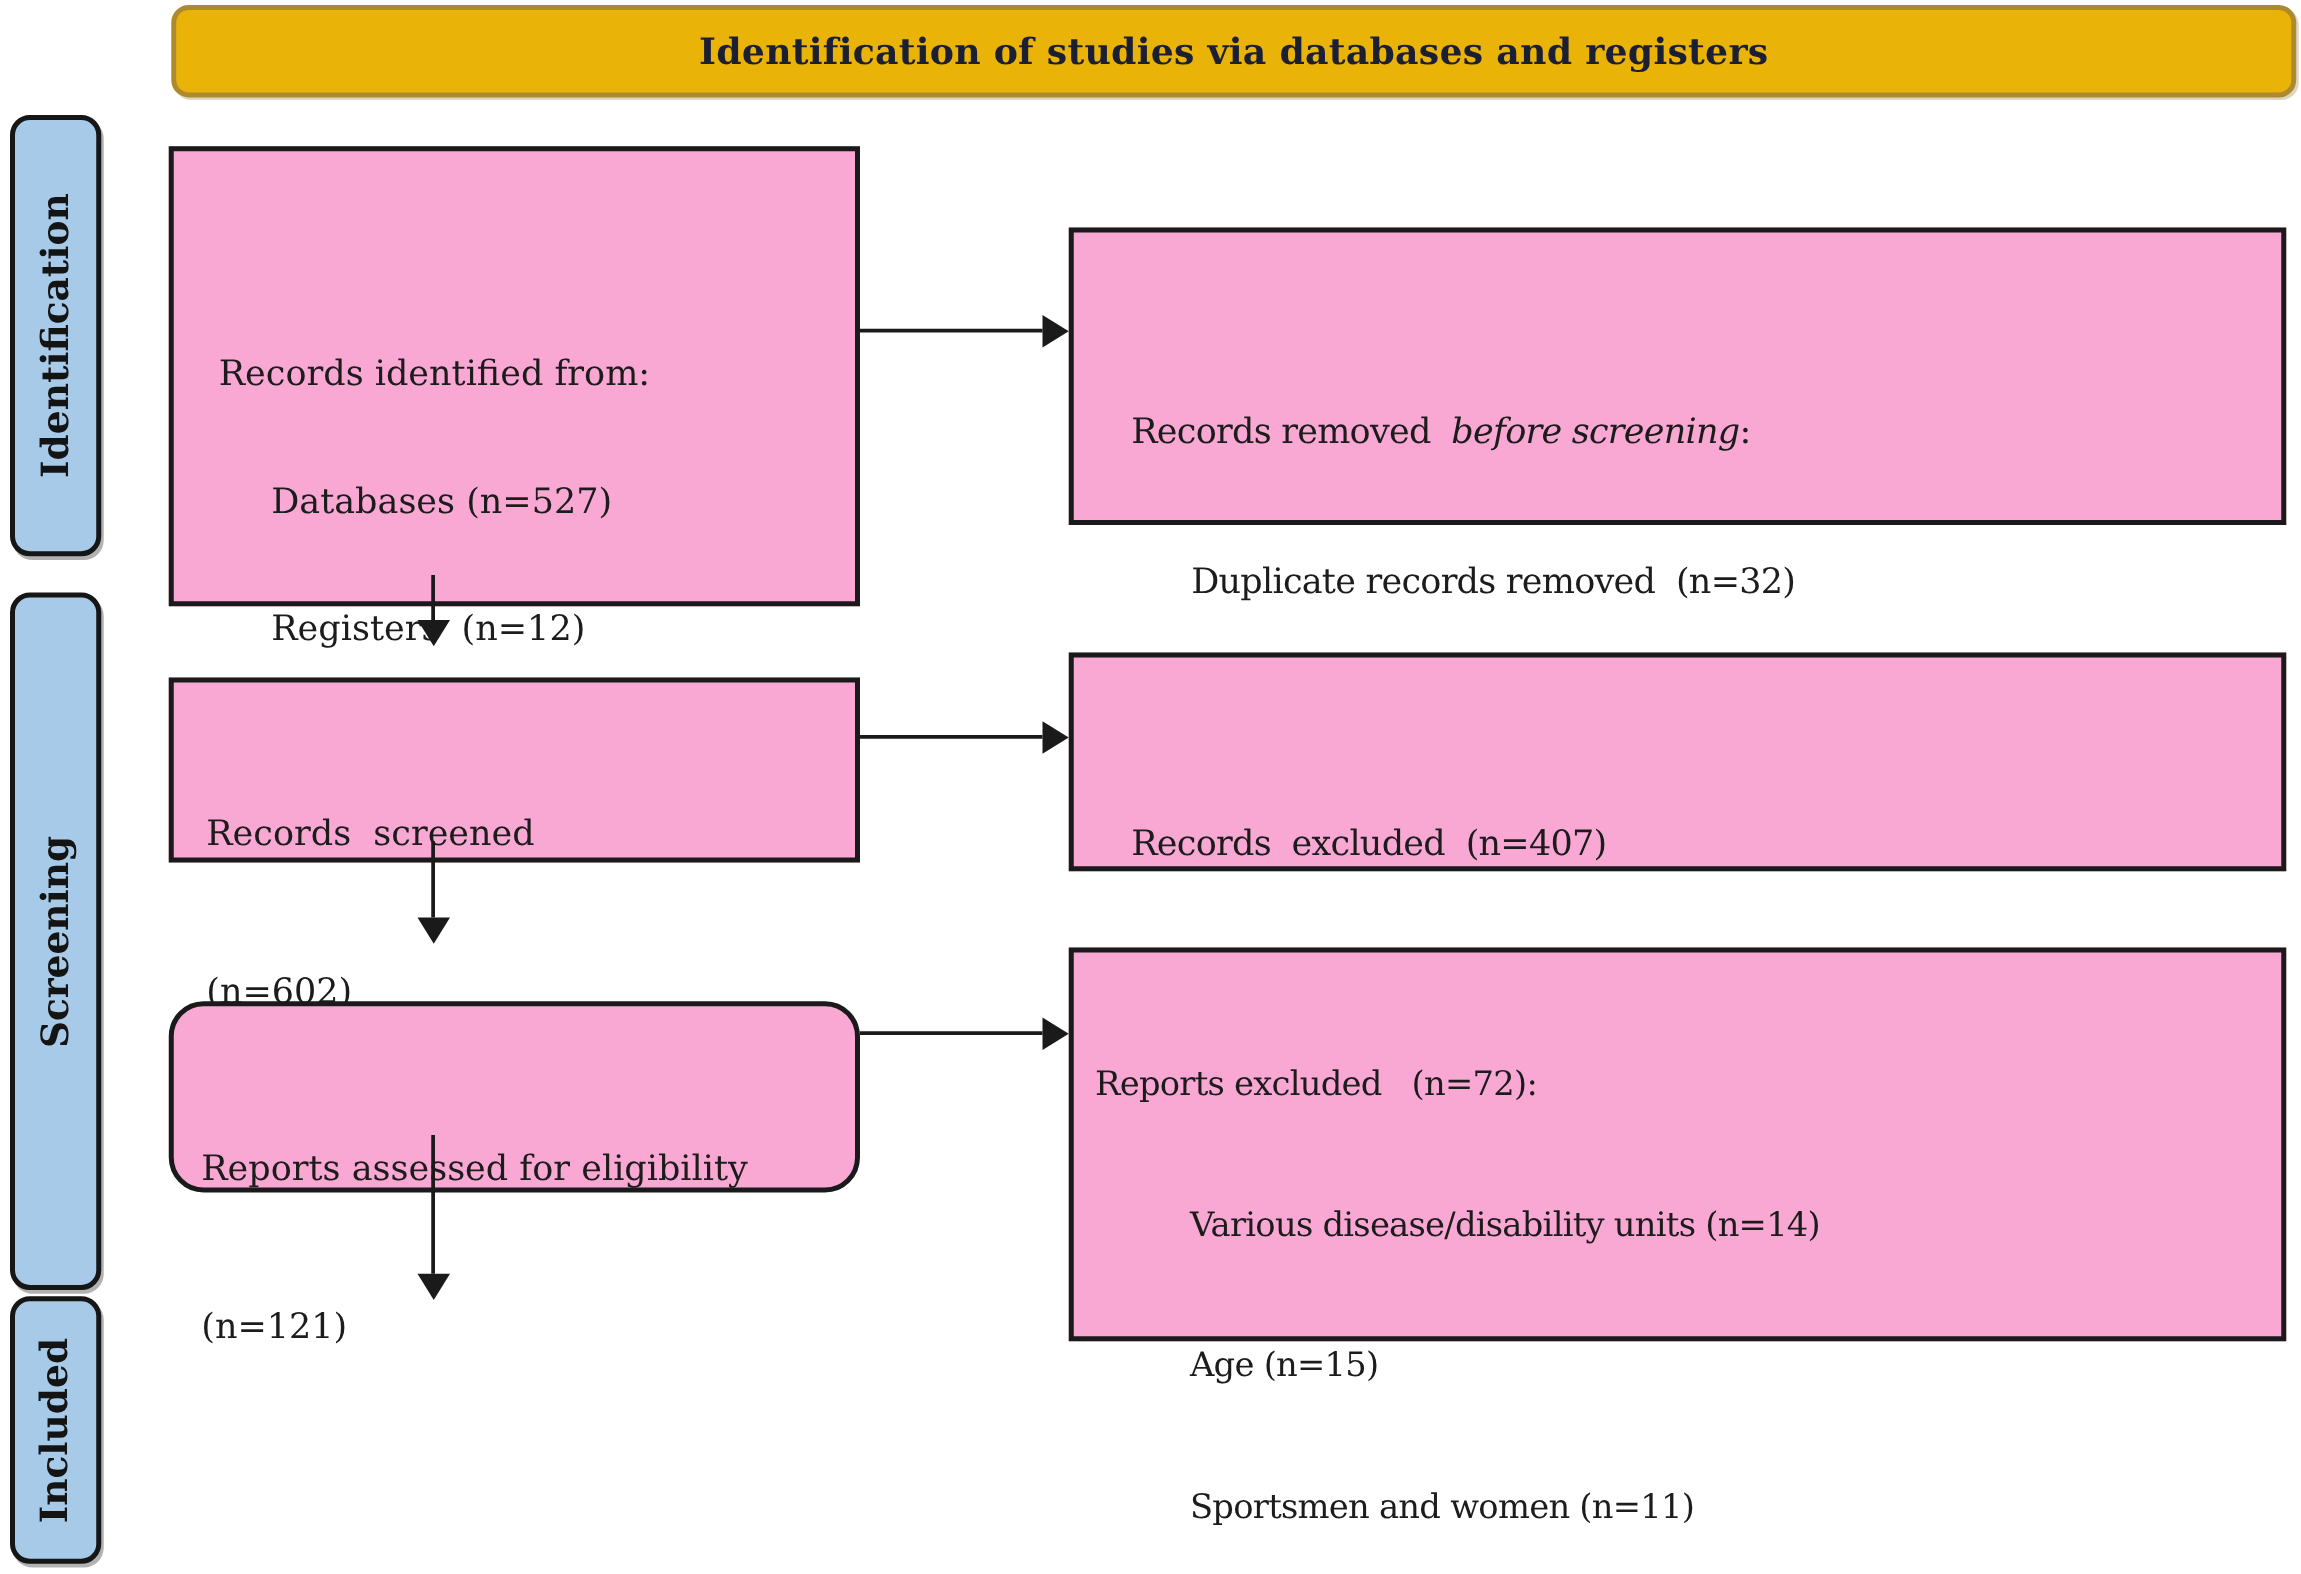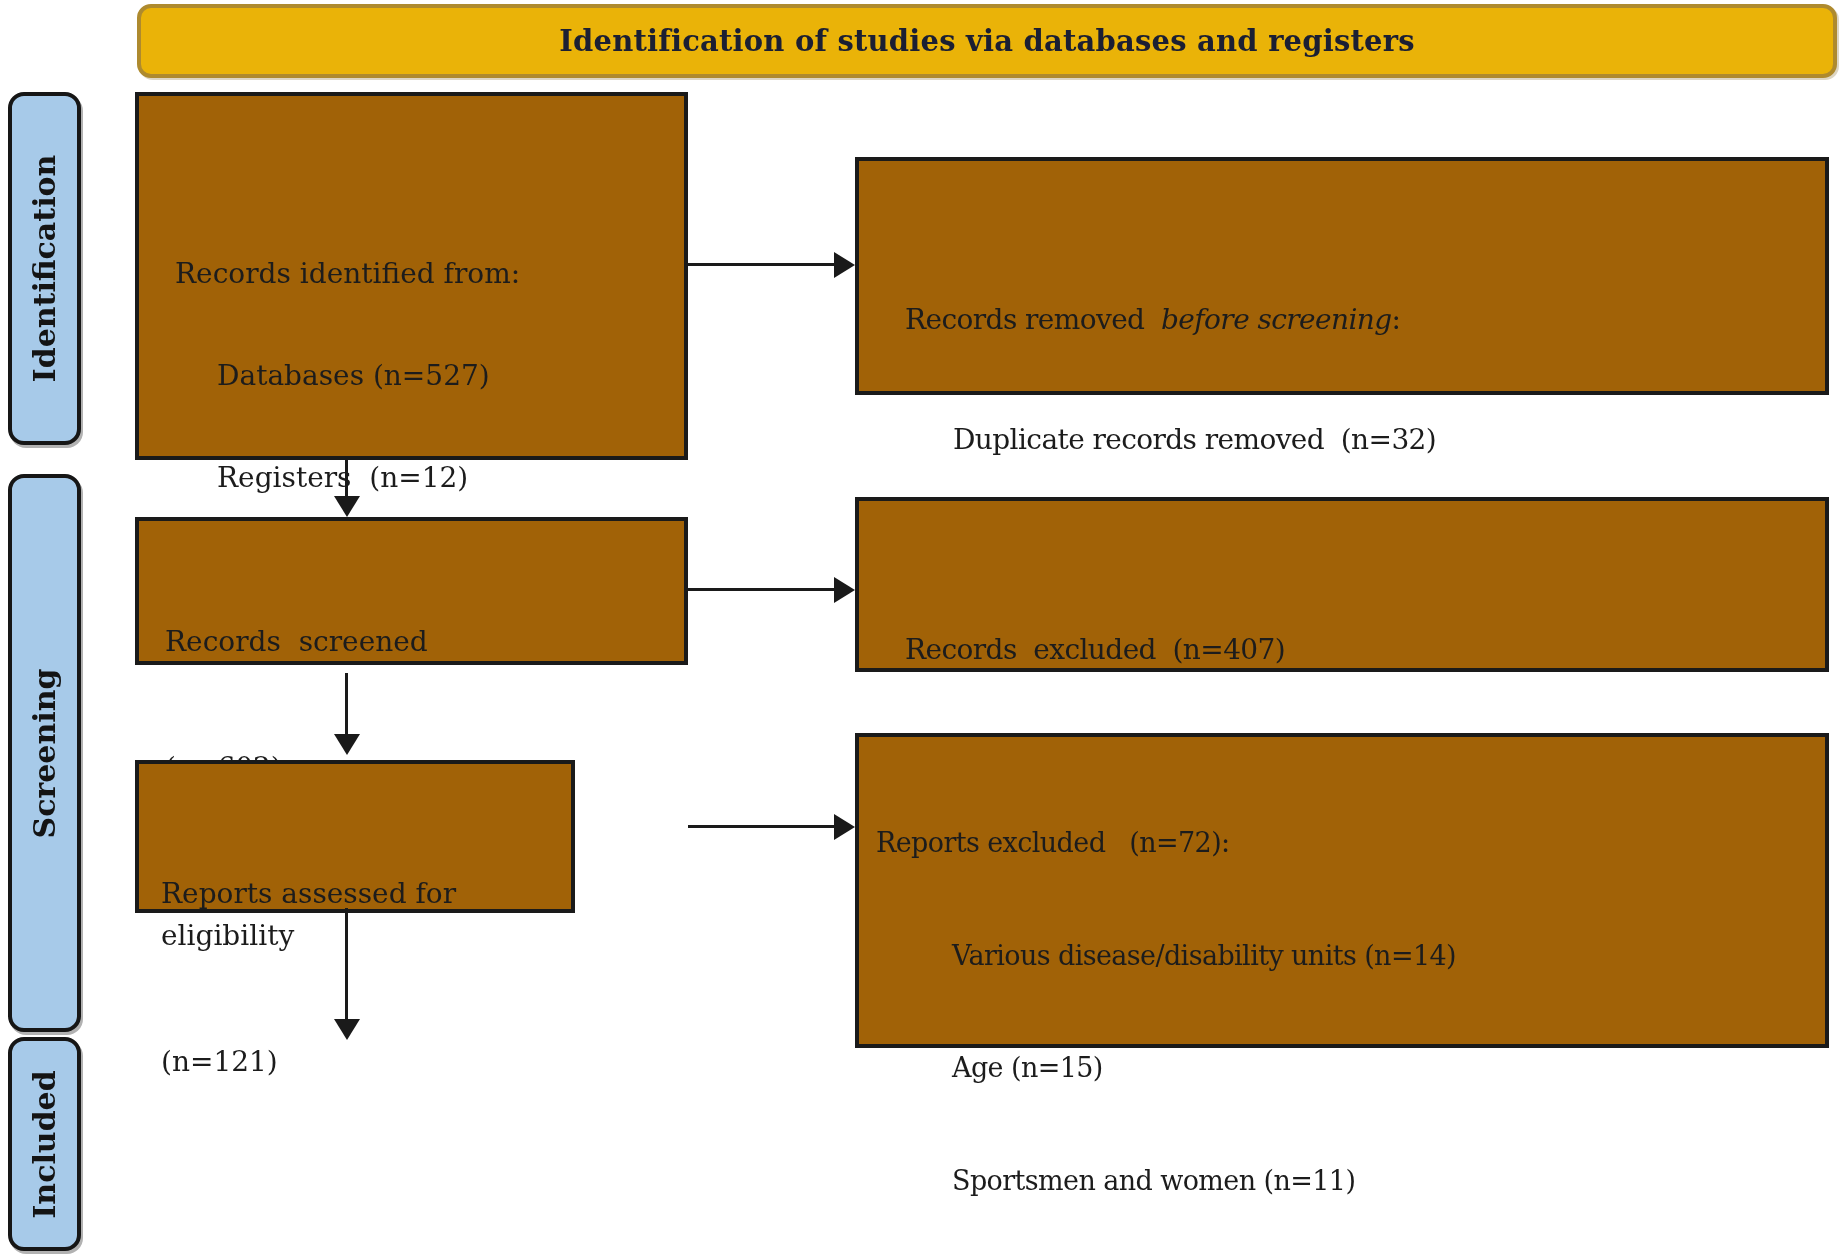--- a/index.html
+++ b/index.html
@@ -52,26 +52,27 @@
     white-space: nowrap;
     font-size: 30px;
     font-weight: bold;
     color: #141414;
   }
 
   
   .fbox {
     position: absolute;
     box-sizing: border-box;
-    background: #a16207;
+    background: #f9a8d4;
     border: 4px solid #1a1a1a;
+    margin-top: 25px;
   }
   .box-a { left: 135px; top: 92px;   width: 553px; height: 368px; }
   .box-b { left: 135px; top: 517px;  width: 553px; height: 148px; }
-  .box-c { left: 135px; top: 760px;  width: 440px; height: 153px; }
+  .box-c { left: 135px; top: 776px;  width: 553px; height: 153px; border-radius: 28px; }
   .box-d { left: 135px; top: 1040px; width: 553px; height: 211px; }
   .box-e { left: 855px; top: 157px;  width: 974px; height: 238px; }
   .box-f { left: 855px; top: 497px;  width: 974px; height: 175px; }
   .box-g { left: 855px; top: 733px;  width: 974px; height: 315px; }
 
   .btext {
     white-space: pre-wrap;
     font-size: 28px;
     line-height: 34px;
   }

